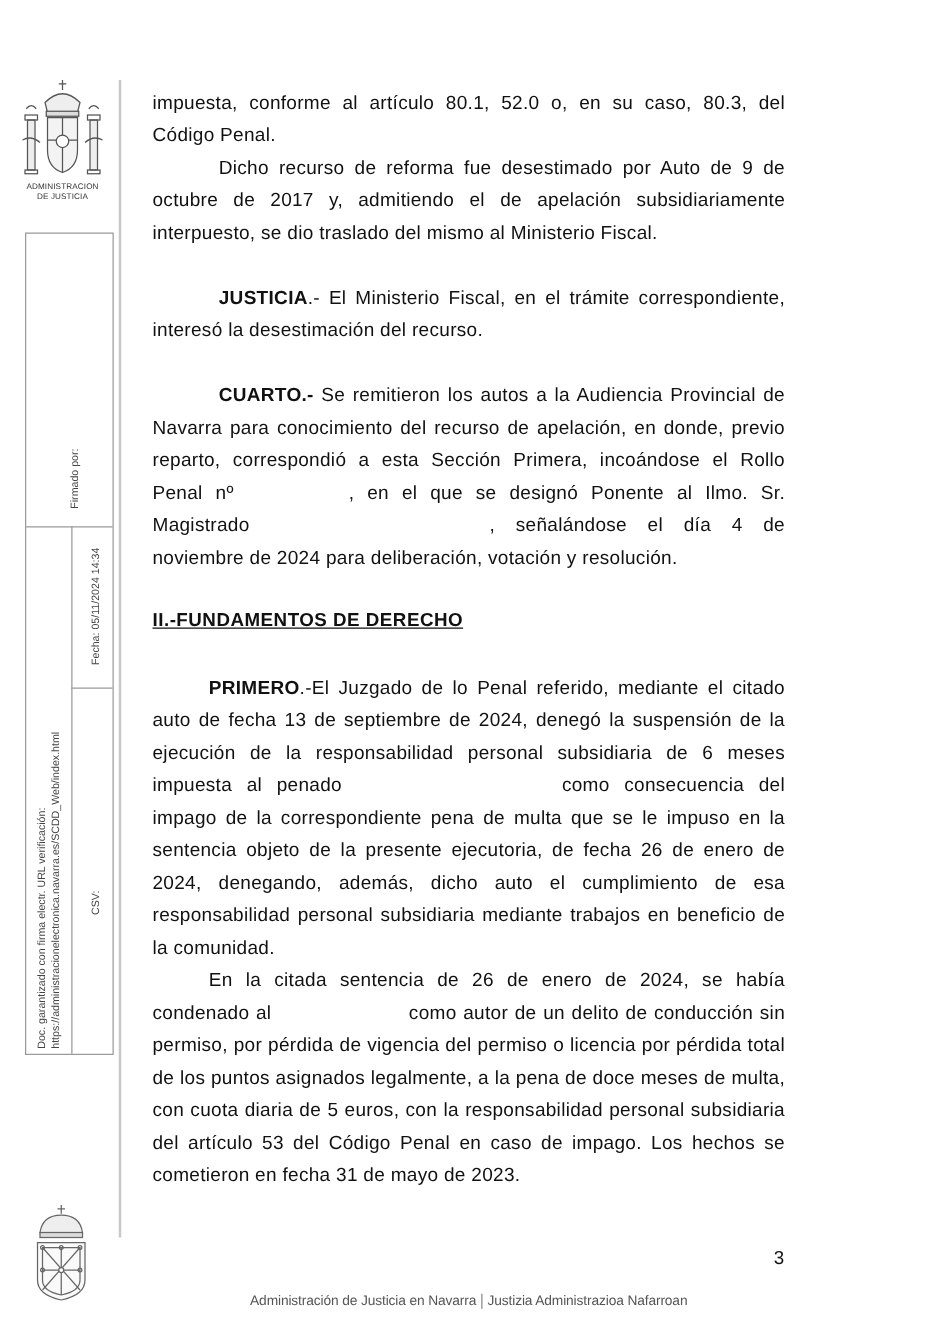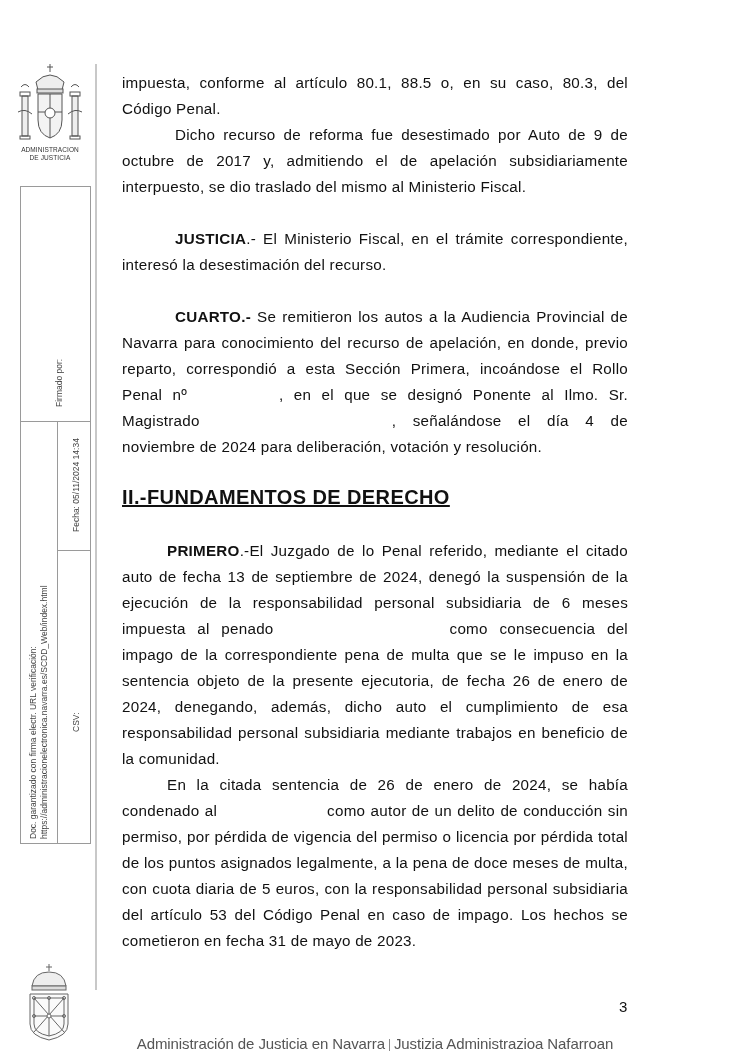--- a/index.html
+++ b/index.html
@@ -23,27 +23,27 @@
     font-size: 8.5px; line-height: 11px; color: #444; white-space: nowrap;
   }
   .main { position: absolute; left: 122px; top: 70px; width: 506px; font-size: 15.2px; line-height: 26px; letter-spacing: 0.25px; }
   .main p { margin: 0; text-align: justify; text-align-last: auto; }
   .indent { text-indent: 53px; }
   .indent-s { text-indent: 45px; }
   .gap { height: 26px; }
   .b { font-weight: bold; }
   .redact { display: inline-block; }
   .section-title {
-    text-align: center; font-weight: bold; text-decoration: underline; font-size: 20px;
+    text-align: center; font-weight: bold; text-decoration: underline; font-size: 15px;
     letter-spacing: 0.4px; margin: 0;
   }
   .page-number { position: absolute; left: 619px; top: 998px; font-size: 15px; }
   .footer {
     position: absolute; left: 0; width: 750px; top: 1035px; text-align: center;
-    font-size: 15px; color: #555; letter-spacing: -0.1px;
+    font-size: 11px; color: #555; letter-spacing: -0.1px;
   }
   .footer .sep { display: inline-block; width: 1px; height: 12px; background: #888; vertical-align: middle; margin: 0 4px; }
   .logo-bottom { position: absolute; left: 24px; top: 962px; width: 50px; height: 80px; }
 </style>
 </head>
 <body>
 
 <svg class="logo-top" viewBox="0 0 80 100">
   <g fill="none" stroke="#555" stroke-width="1">
 
@@ -84,21 +84,21 @@
   <div class="rot" style="left:33px; top:220px;">Firmado por:</div>
   <div class="rot" style="left:50px; top:345px;">Fecha: 05/11/2024 14:34</div>
   <div class="rot" style="left:7px; top:652px; line-height:11px;">
     <div>Doc. garantizado con firma electr. URL verificación:</div>
     <div>https://administracionelectronica.navarra.es/SCDD_Web/index.html</div>
   </div>
   <div class="rot" style="left:50px; top:545px;">CSV:</div>
 </div>
 
 <div class="main">
-  <p>impuesta, conforme al artículo 80.1, 88.5 o, en su caso, 80.3, del Código Penal.</p>
+  <p>impuesta, conforme al artículo 80.1, 52.0 o, en su caso, 80.3, del Código Penal.</p>
   <p class="indent">Dicho recurso de reforma fue desestimado por Auto de 9 de octubre de 2017 y, admitiendo el de apelación subsidiariamente interpuesto, se dio traslado del mismo al Ministerio Fiscal.</p>
   <div class="gap"></div>
   <p class="indent"><span class="b">JUSTICIA</span><span>.- El Ministerio Fiscal, en el trámite correspondiente, interesó la desestimación del recurso.</span></p>
   <div class="gap"></div>
   <p class="indent"><span class="b">CUARTO.-</span><span> Se remitieron los autos a la Audiencia Provincial de Navarra para conocimiento del recurso de apelación, en donde, previo reparto, correspondió a esta Sección Primera, incoándose el Rollo Penal nº</span><span class="redact" style="width:92px"></span><span>, en el que se designó Ponente al Ilmo. Sr. Magistrado</span><span class="redact" style="width:192px"></span><span>, señalándose el día 4 de noviembre de 2024 para deliberación, votación y resolución.</span></p>
   <div class="gap" style="height:24px"></div>
   <p class="section-title">II.-FUNDAMENTOS DE DERECHO</p>
   <div class="gap" style="height:28px"></div>
   <p class="indent-s"><span class="b">PRIMERO</span><span>.-El Juzgado de lo Penal referido, mediante el citado auto de fecha 13 de septiembre de 2024, denegó la suspensión de la ejecución de la responsabilidad personal subsidiaria de 6 meses impuesta al penado</span><span class="redact" style="width:176px"></span><span>como consecuencia del impago de la correspondiente pena de multa que se le impuso en la sentencia objeto de la presente ejecutoria, de fecha 26 de enero de 2024, denegando, además, dicho auto el cumplimiento de esa responsabilidad personal subsidiaria mediante trabajos en beneficio de la comunidad.</span></p>
   <p class="indent-s"><span>En la citada sentencia de 26 de enero de 2024, se había condenado al</span><span class="redact" style="width:110px"></span><span>como autor de un delito de conducción sin permiso, por pérdida de vigencia del permiso o licencia por pérdida total de los puntos asignados legalmente, a la pena de doce meses de multa, con cuota diaria de 5 euros, con la responsabilidad personal subsidiaria del artículo 53 del Código Penal en caso de impago. Los hechos se cometieron en fecha 31 de mayo de 2023.</span></p>

